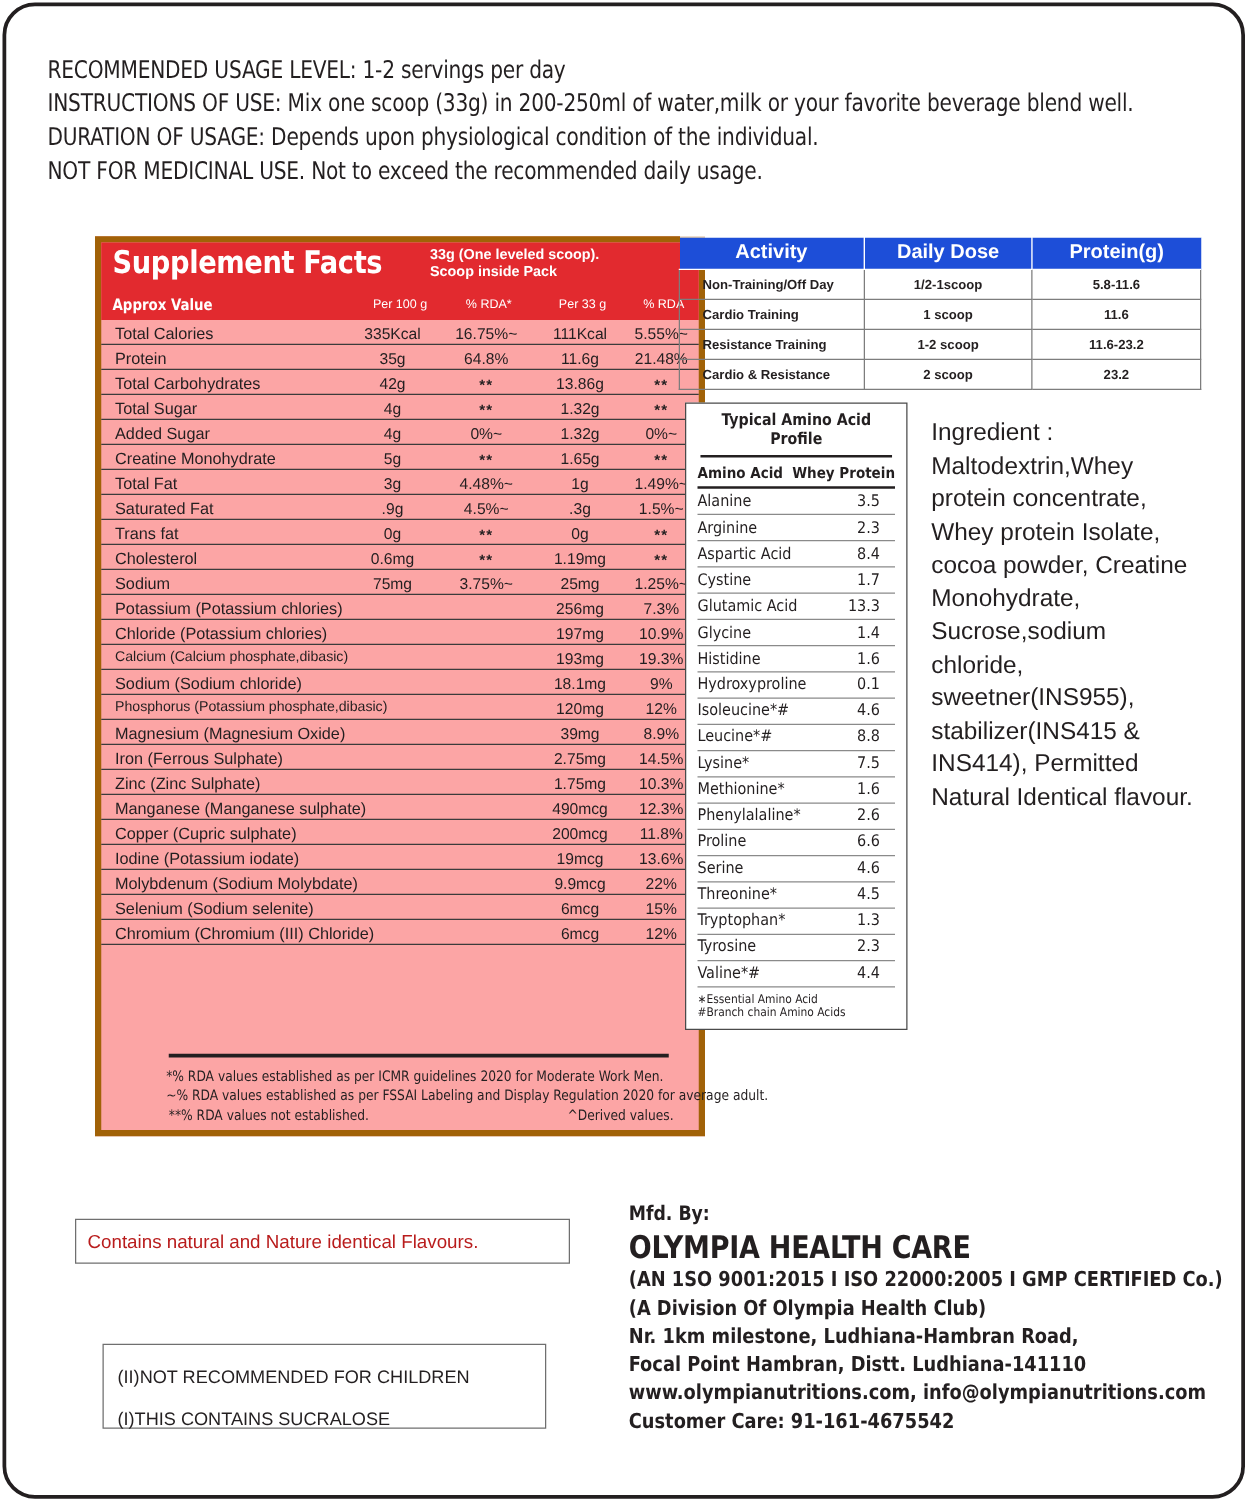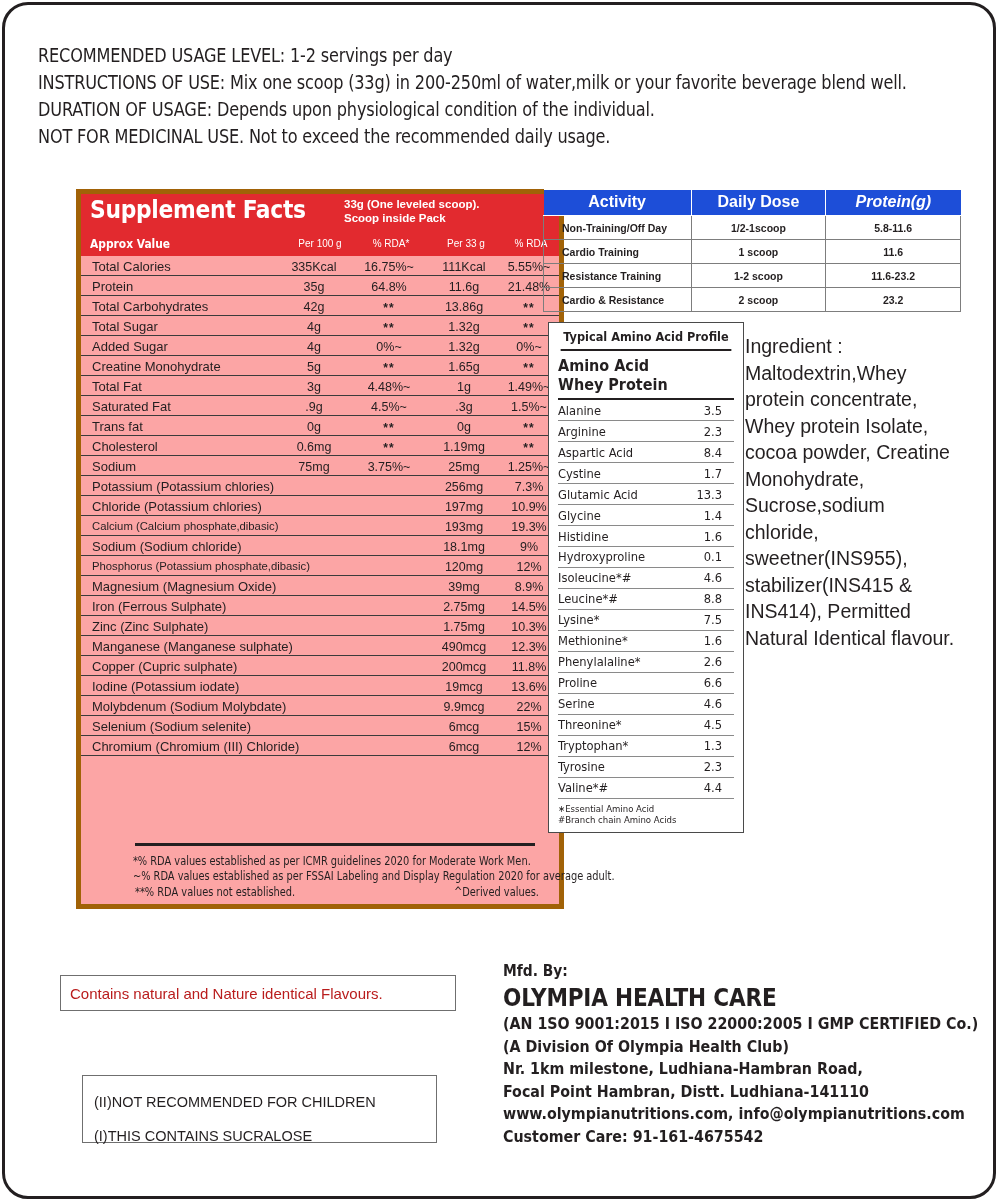--- a/index.html
+++ b/index.html
@@ -189,65 +189,64 @@
   #activity-table th {
     background: #1d4ed8;
     color: #ffffff;
     font-size: 16px;
     font-weight: bold;
     padding: 3px 0 4px 0;
     text-align: center;
     border: 1.5px solid #ffffff;
   }
   #activity-table th:first-child { border-left: none; }
-  #activity-table th:last-child { border-right: none; font-style: italic; }
+  #activity-table th:last-child { border-right: none; }
   #activity-table td {
     font-size: 10.5px;
     font-weight: bold;
     color: #231f20;
     padding: 5.5px 0;
     border: 1.5px solid #7d7d7d;
     text-align: center;
   }
   #activity-table td.act-name { text-align: left; padding-left: 18px; }
   #activity-table .col-a { width: 148px; }
   #activity-table .col-b { width: 135px; }
   #activity-table .col-c { width: 135px; }
 
   
   #amino-panel {
     position: absolute;
     left: 548px; top: 322px;
-    width: 196px;
+    width: 178px;
     border: 1.5px solid #4a4a4a;
     box-sizing: border-box;
     background: #ffffff;
     padding: 6px 9px 6px 9px;
   }
   #amino-title {
     font-family: "Liberation Sans Narrow", "DejaVu Sans Condensed", "Liberation Sans", sans-serif;
     font-size: 13px;
     font-weight: bold;
     text-align: center;
     color: #231f20;
     padding-bottom: 5px;
     border-bottom: 2.5px solid #231f20;
     transform: scaleX(0.97);
     transform-origin: center center;
   }
   #amino-colhead {
     display: flex;
     justify-content: space-between;
     font-family: "Liberation Sans Narrow", "DejaVu Sans Condensed", "Liberation Sans", sans-serif;
-    font-size: 16px;
+    font-size: 12px;
     font-weight: bold;
     color: #231f20;
     padding: 5px 0 4px 0;
     border-bottom: 2.2px solid #231f20;
-    flex-direction: column;
   }
   .amino-row {
     display: flex;
     justify-content: space-between;
     font-family: "Liberation Sans Narrow", "DejaVu Sans Condensed", "Liberation Sans", sans-serif;
     font-size: 12.8px;
     color: #231f20;
     padding: 2.6px 0 2.4px 0;
     border-bottom: 1.1px solid #8a8a8a;
   }

